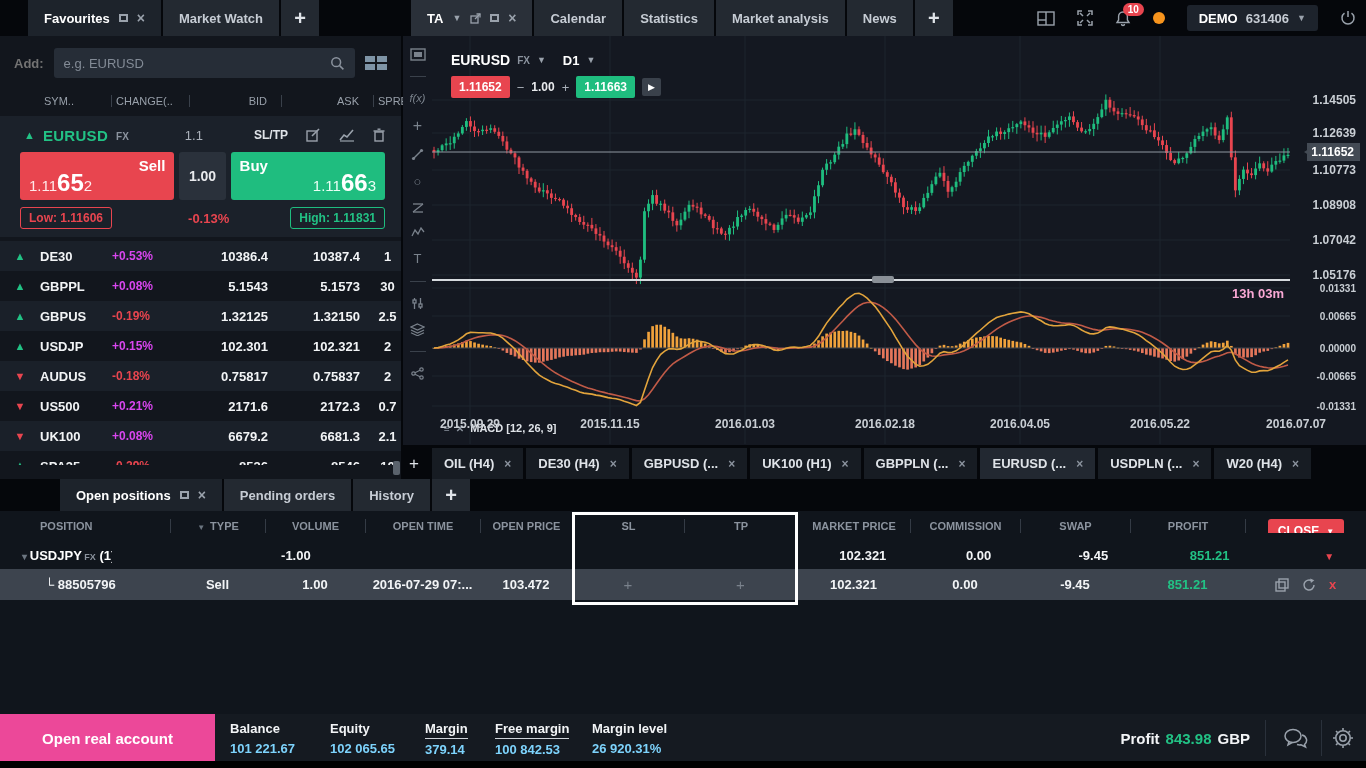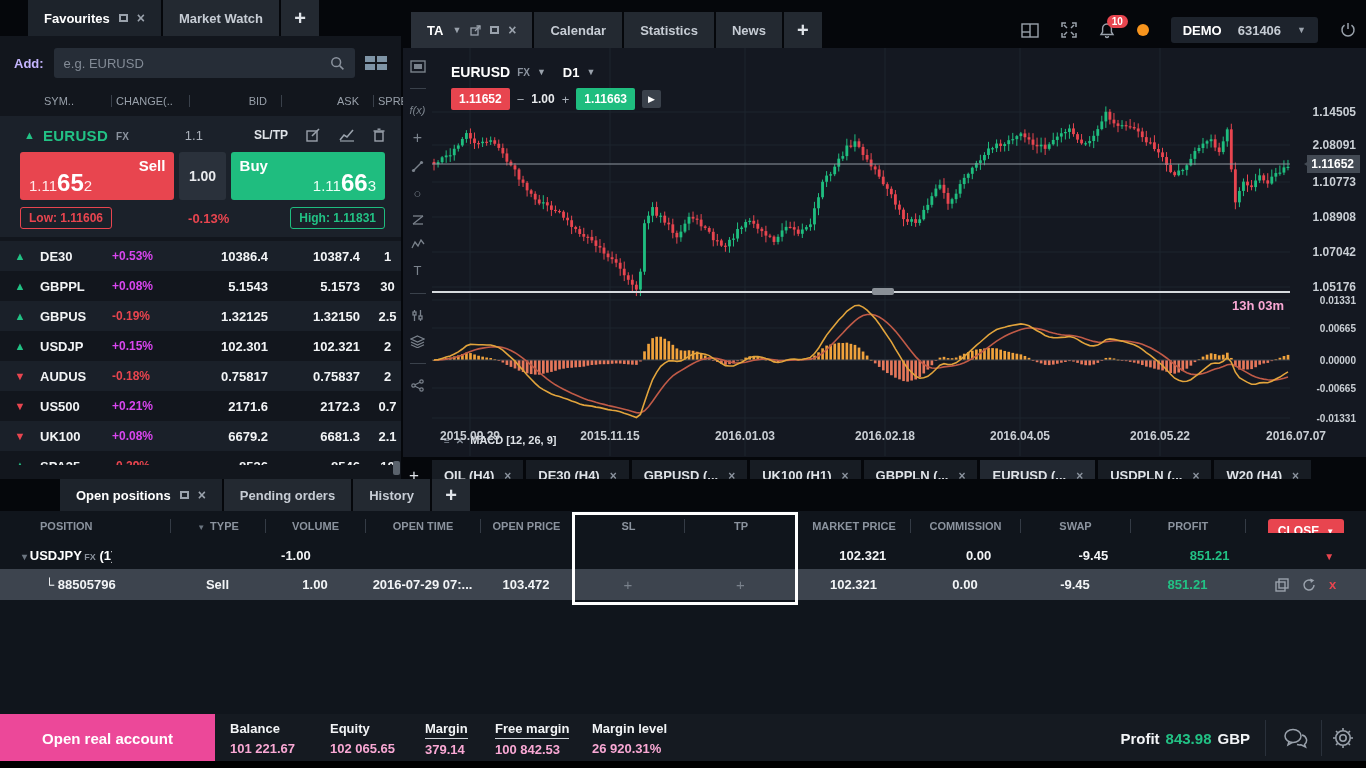--- a/index.html
+++ b/index.html
@@ -15,21 +15,21 @@
   .tab-plus { display:flex; align-items:center; justify-content:center; width:38px; background:#232931; color:#dfe3e8; font-size:20px; font-weight:bold; }
   .winbox { display:inline-block; width:9px; height:8px; border:2px solid #9aa2ac; }
   .winx { color:#9aa2ac; font-size:14px; line-height:1; }
   .chev { font-size:9px; color:#9aa2ac; }
   svg.icon { display:block; }
 
   
   #watchlist-panel { left:0; top:0; width:401px; height:479px; }
   #watchlist-panel .tabbar { padding-left:28px; }
   .addrow { display:flex; align-items:center; gap:10px; padding:12px 14px 10px 14px; }
-  .addrow .lbl { font-size:13px; font-weight:bold; color:#c4b5fd; }
+  .addrow .lbl { font-size:13px; font-weight:bold; color:#737373; }
   .searchbox { flex:1; display:flex; align-items:center; background:#262d37; border-radius:3px; height:30px; padding:0 10px; }
   .searchbox input { flex:1; background:transparent; border:none; outline:none; color:#cfd4da; font-size:13px; font-family:"Liberation Sans",sans-serif; }
   .searchbox input::placeholder { color:#838b96; }
   .gridicon { display:grid; grid-template-columns:10px 10px; grid-template-rows:6px 6px; gap:2px; }
   .gridicon span { background:#7e94a6; }
   .wl-head { display:grid; grid-template-columns:40px 72px 78px 92px 92px 1fr; align-items:center; height:26px; font-size:11px; color:#98a0aa; }
   .wl-head span { padding:0 4px; }
   .wl-head .h-sym { grid-column:2; border-right:1px solid #39404a; }
   .wl-head .h-chg { border-right:1px solid #39404a; }
   .wl-head .h-bid,.wl-head .h-ask { text-align:right; border-right:1px solid #39404a; padding-right:14px;}
@@ -62,27 +62,27 @@
   .wlrow .dir { text-align:center; font-size:11px; }
   .dir.up { color:#22c285; } .dir.down { color:#e8454f; }
   .wlrow .sym { color:#f2f4f6; overflow:hidden; white-space:nowrap; }
   .wlrow .chg { font-size:12px; }
   .chg.up { color:#d946ef; } .chg.down { color:#e8454f; }
   .wlrow .bid,.wlrow .ask { text-align:right; padding-right:14px; color:#f2f4f6;}
   .wlrow .spr { text-align:center; color:#f2f4f6; }
   #wl-scroll-thumb { position:absolute; right:1px; bottom:4px; width:7px; height:14px; background:#5a626c; border-radius:2px; }
 
   
-  #chart-panel { left:403px; top:12px; width:963px; height:479px; background:#141821;border-radius:21px; }
+  #chart-panel { left:403px; top:0; width:963px; height:479px; background:#141821;border-radius:21px; }
   #chart-panel .tabbar { padding-left:8px; position:relative; }
   .hdr-icons { position:absolute; right:10px; top:0; height:36px; display:flex; align-items:center; gap:22px; }
   .bellwrap { position:relative; }
   .badge { position:absolute; top:-7px; left:8px; background:#e8454f; color:#fff; font-size:10px; font-weight:bold; border-radius:8px; padding:1px 5px; }
   .orangedot { width:12px; height:12px; border-radius:50%; background:#f7941d; }
-  .acctbox { display:flex; align-items:center; gap:16px; background:#1d232c; border-radius:3px; height:26px; padding:0 12px; cursor:pointer; }
+  .acctbox { display:flex; align-items:center; gap:8px; background:#1d232c; border-radius:3px; height:26px; padding:0 12px; cursor:pointer; }
   .acctbox .t { font-size:13px; font-weight:bold; color:#fff; }
   .acctbox .n { font-size:13px; font-weight:bold; color:#c6ccd4; }
 
   #chart-area { position:absolute; left:0; top:36px; width:963px; height:409px; }
   #chart-toolbar { position:absolute; left:0; top:0; width:29px; height:409px; display:flex; flex-direction:column; align-items:center; padding-top:12px; gap:13px; color:#7a828c; }
   #chart-toolbar .tbi { width:22px; text-align:center; font-size:13px; cursor:pointer; }
   #chart-toolbar .tdiv { width:16px; border-top:1px solid #3a414b; margin:2px 0; }
   #chart-svg { position:absolute; left:29px; top:0; }
 
   .sym-hdr { position:absolute; left:48px; top:16px; display:flex; align-items:center; gap:7px; }
@@ -125,21 +125,21 @@
   .closebtn { background:#e8454f; color:#fff; font-size:12px; font-weight:bold; border:none; border-radius:3px; padding:5px 10px; cursor:pointer; display:inline-flex; align-items:center; gap:7px; }
   .act-icons { display:flex; align-items:center; justify-content:center; gap:13px; width:100%; }
   #sltp-highlight { position:absolute; left:572px; top:512px; width:226px; height:93px; border:3px solid #ffffff; pointer-events:none; z-index:40; }
 
   
   #status-bar { position:absolute; left:0; top:714px; width:1366px; height:48px; background:#151a21; }
   #open-real { position:absolute; left:0; top:0; width:215px; height:48px; background:#ec4899; border:none; color:#fff; font-size:15px; font-weight:bold; cursor:pointer; font-family:"Liberation Sans",sans-serif;}
   .stat { position:absolute; top:7px; }
   .stat .sl { font-size:13px; font-weight:bold; color:#f2f4f6; padding-bottom:2px; }
   .stat.ul .sl { border-bottom:1px solid #cfd4da; }
-  .stat .sv { font-size:13px; font-weight:bold; color:#f9a8d4; margin-top:3px; }
+  .stat .sv { font-size:13px; font-weight:bold; color:#7dd3fc; margin-top:3px; }
   #profit-area { position:absolute; right:116px; top:0; height:48px; display:flex; align-items:center; gap:6px; font-size:15px; font-weight:bold; }
   .sb-div { position:absolute; top:6px; height:36px; border-left:1px solid #2a313b; }
   .sb-ic { position:absolute; top:0; height:48px; display:flex; align-items:center; cursor:pointer; }
   #bottom-black { position:absolute; left:0; top:761px; width:1366px; height:7px; background:#000; }
 </style>
 </head>
 <body>
 
 <div id="app">
 
@@ -302,20 +302,23 @@
             <polyline points="6.5,1 10,1 10,4.5" fill="none" stroke="#9aa2ac" stroke-width="1.3"></polyline>
           </svg>
         <span class="winbox"></span>
         <span class="winx">×</span>
       </div>
       <div class="tab">
           <span>Calendar</span>
         </div>
       <div class="tab">
           <span>Statistics</span>
+        </div>
+      <div class="tab">
+          <span>Market analysis</span>
         </div>
       <div class="tab">
           <span>News</span>
         </div>
       <div class="tab-plus">+</div>
 
       <div class="hdr-icons">
         <svg class="icon" width="18" height="15" viewBox="0 0 18 15">
             <rect x="1" y="1" width="16" height="13" fill="none" stroke="#9aa2ac" stroke-width="1.4"></rect>
             <line x1="1" y1="9" x2="9" y2="9" stroke="#9aa2ac" stroke-width="1.4"></line>
@@ -1137,21 +1140,21 @@
         <div class="btab">
           <span>USDPLN (...</span>
           <span class="x">×</span>
         </div>
         <div class="btab">
           <span>W20 (H4)</span>
           <span class="x">×</span>
         </div>
       </div>
   <div class="ptick" style="top: 100px;">1.14505</div>
-      <div class="ptick" style="top: 133px;">2.08091</div>
+      <div class="ptick" style="top: 133px;">1.12639</div>
       <div class="ptick" style="top: 170px;">1.10773</div>
       <div class="ptick" style="top: 205px;">1.08908</div>
       <div class="ptick" style="top: 240px;">1.07042</div>
       <div class="ptick" style="top: 275px;">1.05176</div>
       <div class="curtag" style="top: 152px;">1.11652</div>
       <div class="mtick" style="top: 288px;">0.01331</div>
       <div class="mtick" style="top: 316px;">0.00665</div>
       <div class="mtick" style="top: 348px;">0.00000</div>
       <div class="mtick" style="top: 376px;">-0.00665</div>
       <div class="mtick" style="top: 406px;">-0.01331</div>

